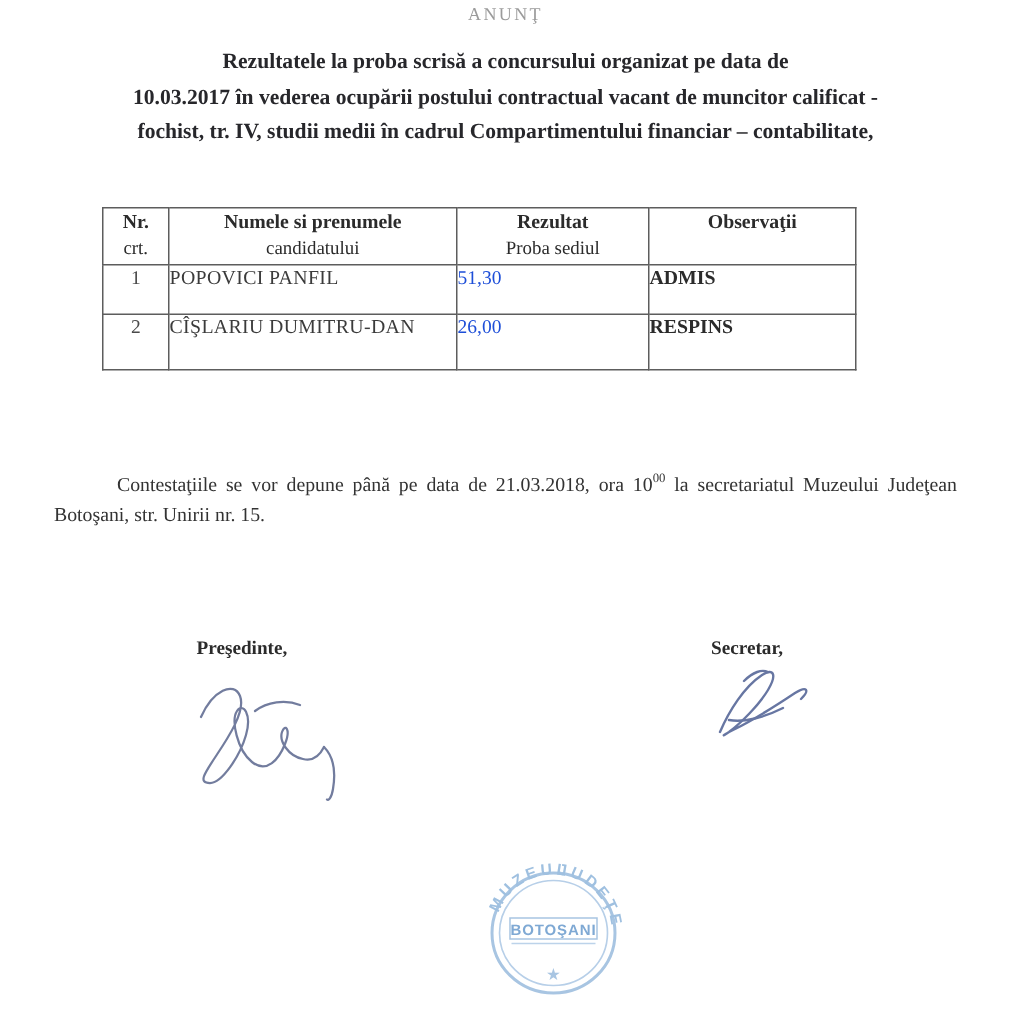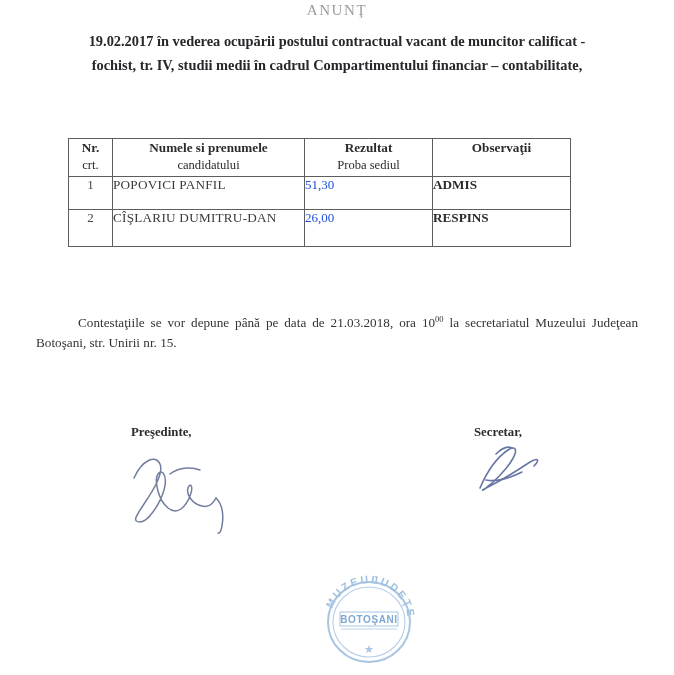--- a/index.html
+++ b/index.html
@@ -24,21 +24,21 @@
     height: 675px;
   }
 
   
   .anunt {
     position: absolute;
     top: 2px;
     left: 0;
     width: 674px;
     text-align: center;
-    font-size: 15px;
+    font-size: 12px;
     letter-spacing: 1.6px;
     color: #9b9b9b;
     font-family: "Liberation Serif", serif;
   }
 
   .title-block {
     position: absolute;
     top: 30px;
     left: 47px;
     width: 580px;
@@ -163,21 +163,22 @@
   }
 </style>
 </head>
 <body>
 
 <div class="page">
 
   <div class="anunt">ANUNŢ</div>
 
   <div class="title-block">
-    <div class="title-line">19.02.2017 în vederea ocupării postului contractual vacant de muncitor calificat -</div>
+    <div class="title-line">Rezultatele la proba scrisă a concursului organizat pe data de</div>
+    <div class="title-line">10.03.2017 în vederea ocupării postului contractual vacant de muncitor calificat -</div>
     <div class="title-line">fochist, tr. IV, studii medii în cadrul Compartimentului financiar – contabilitate,</div>
   </div>
 
   <table class="results-table">
     <colgroup>
       <col class="col-nr">
         <col class="col-name">
         <col class="col-res">
         <col class="col-obs">
     </colgroup>

